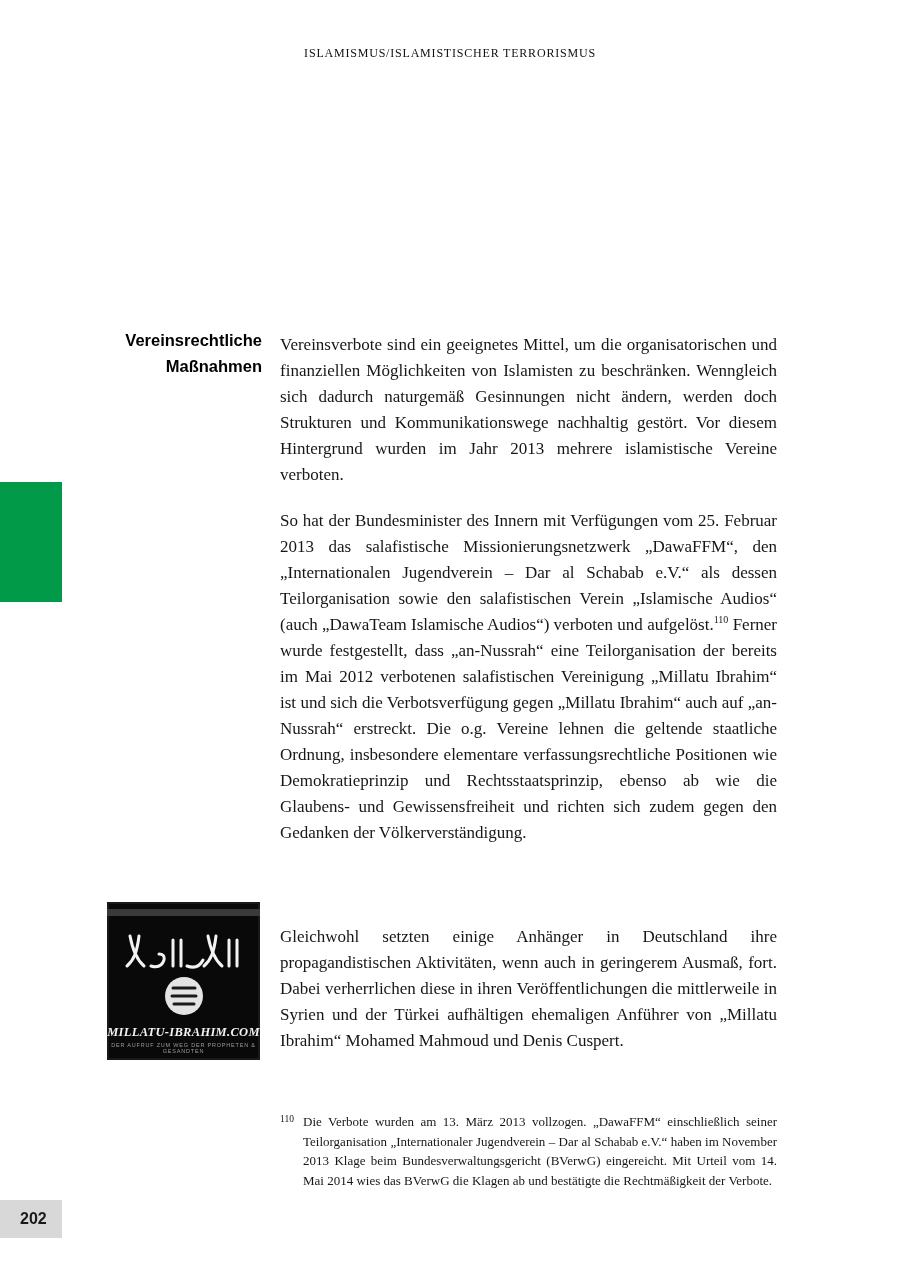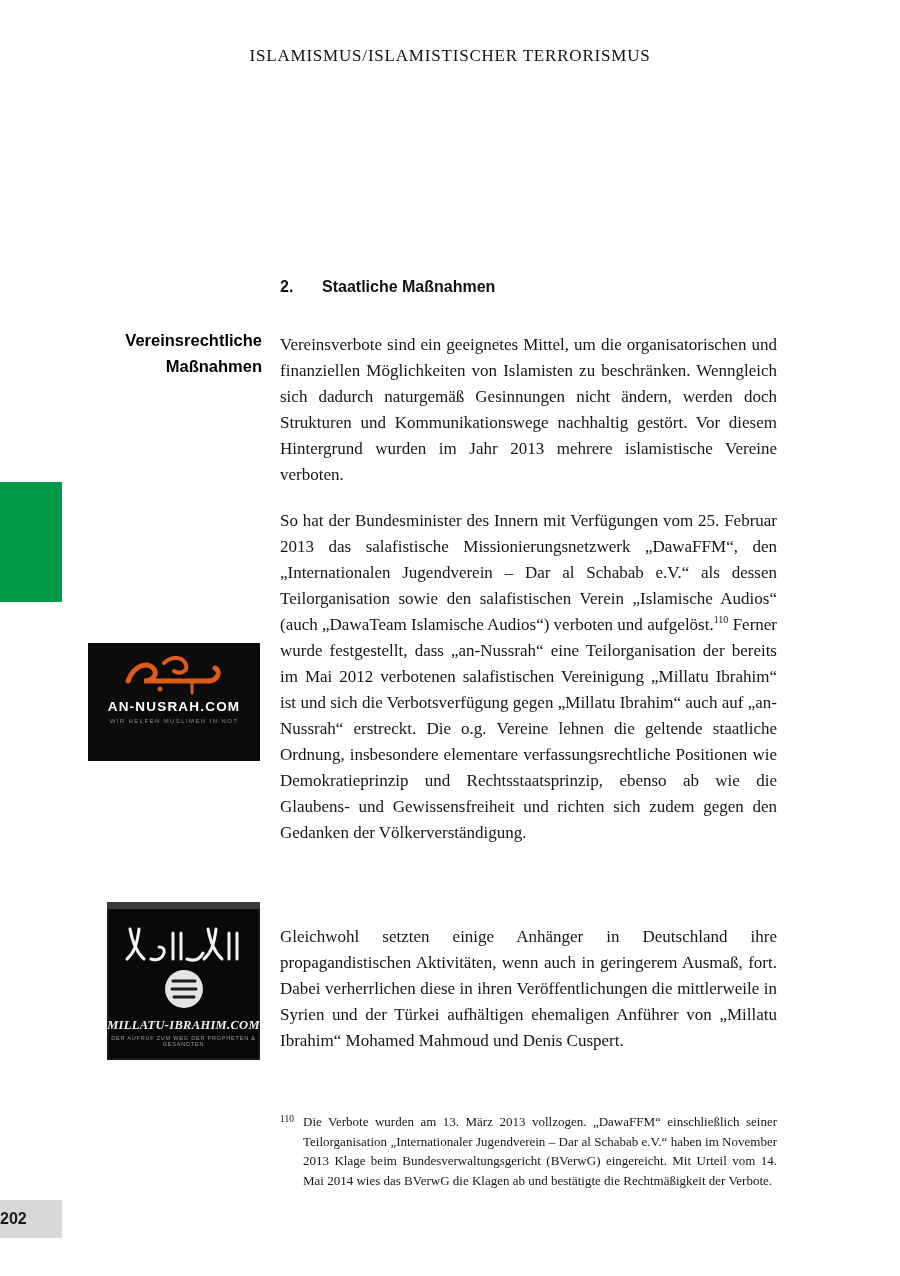--- a/index.html
+++ b/index.html
@@ -4,21 +4,21 @@
 <style>
   * { margin:0; padding:0; box-sizing:border-box; }
   html,body { background:#ffffff; }
   .page {
     position:relative; width:900px; height:1276px; margin:0 auto;
     background:#ffffff; color:#161616; overflow:hidden;
     font-family:"Liberation Serif", serif;
   }
   .running-header {
     position:absolute; top:46px; left:0; width:900px;
-    text-align:center; font-size:17px; letter-spacing:0.8px; color:#111;
+    text-align:center; font-size:12px; letter-spacing:0.8px; color:#111;
   }
   .para {
     position:absolute; left:280px; width:497px;
     font-size:17px; line-height:26px; text-align:justify;
     hyphens:auto; -webkit-hyphens:auto;
   }
   .p1 { top:118px; }
   .p2 { top:332px; }
   .p3 { top:508px; }
   .p4 { top:924px; }
@@ -39,42 +39,42 @@
     padding-left:23px; hyphens:auto; -webkit-hyphens:auto;
   }
   .fn-num { position:absolute; left:0; top:-2px; font-size:9.5px; }
   .green-block { position:absolute; left:0; top:482px; width:62px; height:120px; background:#009a49; }
   .pageno-box {
     position:absolute; left:0; top:1200px; width:62px; height:38px;
     background:#d8d8d8; display:flex; align-items:center;
   }
   .pageno {
     font-family:"Liberation Sans", sans-serif; font-weight:bold;
-    font-size:16px; padding-left:0; color:#1a1a1a;
+    font-size:16px; padding-left:20px; color:#1a1a1a;
   }
   
   .img-annusrah {
     position:absolute; left:88px; top:643px; width:172px; height:118px;
     background:#0b0b0b; display:flex; flex-direction:column; align-items:center;
     justify-content:flex-start; overflow:hidden;
   }
   .annusrah-callig { margin-top:8px; }
   .annusrah-title {
     color:#ffffff; font-family:"Liberation Sans", sans-serif; font-weight:bold;
     font-size:13.5px; letter-spacing:1.2px; margin-top:2px; text-align:center;
   }
   .annusrah-sub {
     color:#8a8a8a; font-family:"Liberation Sans", sans-serif;
     font-size:6px; letter-spacing:1.4px; margin-top:4px; text-align:center;
   }
   
   .img-millatu {
     position:absolute; left:107px; top:902px; width:153px; height:158px;
     background:#090909; display:flex; flex-direction:column; align-items:center;
-    overflow:hidden; box-shadow: inset 0 0 0 2px #191919;
+    overflow:hidden; box-shadow: inset 0 0 0 2px #191919; justify-content: center;
   }
   .millatu-topstrip { width:100%; height:7px; background:#3a3a3a; }
   .millatu-callig { margin-top:12px; }
   .millatu-seal { margin-top:2px; }
   .millatu-title {
     color:#f2f2f2; font-style:italic; font-weight:bold;
     font-family:"Liberation Serif", serif; font-size:12.5px;
     letter-spacing:0.3px; margin-top:5px; text-align:center;
   }
   .millatu-sub {
@@ -83,50 +83,36 @@
   }
 </style>
 </head>
 <body>
 
 <div class="page">
 
   <div class="running-header">ISLAMISMUS/ISLAMISTISCHER TERRORISMUS</div>
 
 
-  <div class="section-heading">
-    <span class="section-num">2.</span><span>Staatliche Maßnahmen</span>
-  </div>
 
   <div class="margin-label">
     <span>Vereinsrechtliche</span><br>
     <span>Maßnahmen</span>
   </div>
 
   <div class="para p2">Vereinsverbote sind ein geeignetes Mittel, um die organisatorischen und finanziellen Möglichkeiten von Islamisten zu beschränken. Wenngleich sich dadurch naturgemäß Gesinnungen nicht ändern, werden doch Strukturen und Kommunikationswege nachhaltig gestört. Vor diesem Hintergrund wurden im Jahr 2013 mehrere islamistische Vereine verboten.</div>
 
   <div class="para p3">
     <span>So hat der Bundesminister des Innern mit Verfügungen vom 25. Februar 2013 das salafistische Missionierungsnetzwerk „DawaFFM“, den „Internationalen Jugendverein – Dar al Schabab e.V.“ als dessen Teilorganisation sowie den salafistischen Verein „Islamische Audios“ (auch „DawaTeam Islamische Audios“) verboten und aufgelöst.</span><sup class="ref">110</sup><span> Ferner wurde festgestellt, dass „an-Nussrah“ eine Teilorganisation der bereits im Mai 2012 verbotenen salafistischen Vereinigung „Millatu Ibrahim“ ist und sich die Verbotsverfügung gegen „Millatu Ibrahim“ auch auf „an-Nussrah“ erstreckt. Die o.g. Vereine lehnen die geltende staatliche Ordnung, insbesondere elementare verfassungsrechtliche Positionen wie Demokratieprinzip und Rechtsstaatsprinzip, ebenso ab wie die Glaubens- und Gewissensfreiheit und richten sich zudem gegen den Gedanken der Völkerverständigung.</span>
   </div>
 
   <div class="para p4">Gleichwohl setzten einige Anhänger in Deutschland ihre propagandistischen Aktivitäten, wenn auch in geringerem Ausmaß, fort. Dabei verherrlichen diese in ihren Veröffentlichungen die mittlerweile in Syrien und der Türkei aufhältigen ehemaligen Anführer von „Millatu Ibrahim“ Mohamed Mahmoud und Denis Cuspert.</div>
 
   <div class="green-block"></div>
 
-  <div class="img-annusrah">
-    <svg class="annusrah-callig" width="120" height="46" viewBox="0 0 120 46">
-      <path d="M14 30 C 20 14, 34 10, 40 18 C 44 24, 38 30, 30 30 L 94 30" stroke="#e05a1a" stroke-width="5" fill="none" stroke-linecap="round"></path>
-      <path d="M50 12 C 58 4, 70 6, 72 14 C 74 20, 66 24, 60 20" stroke="#e05a1a" stroke-width="4" fill="none" stroke-linecap="round"></path>
-      <path d="M94 30 C 103 30, 108 21, 101 17" stroke="#e05a1a" stroke-width="5" fill="none" stroke-linecap="round"></path>
-      <circle cx="46" cy="38" r="2.5" fill="#e05a1a"></circle>
-      <path d="M78 33 l 0 9" stroke="#e05a1a" stroke-width="3" stroke-linecap="round"></path>
-    </svg>
-    <div class="annusrah-title">AN-NUSRAH.COM</div>
-    <div class="annusrah-sub">WIR HELFEN MUSLIMEN IN NOT</div>
-  </div>
 
   <div class="img-millatu">
     <div class="millatu-topstrip"></div>
     <svg class="millatu-callig" width="126" height="42" viewBox="0 0 126 42">
       <g stroke="#f3f3f3" stroke-width="3" fill="none" stroke-linecap="round">
         <path d="M18 8 C 16 24, 13 32, 6 38"></path>
         <path d="M9 8 C 12 24, 16 32, 23 38"></path>
         <path d="M30 38 Q 40 41 43 32 Q 44 26 38 26"></path>
         <path d="M52 12 V 38"></path>
         <path d="M60 12 V 38"></path>

